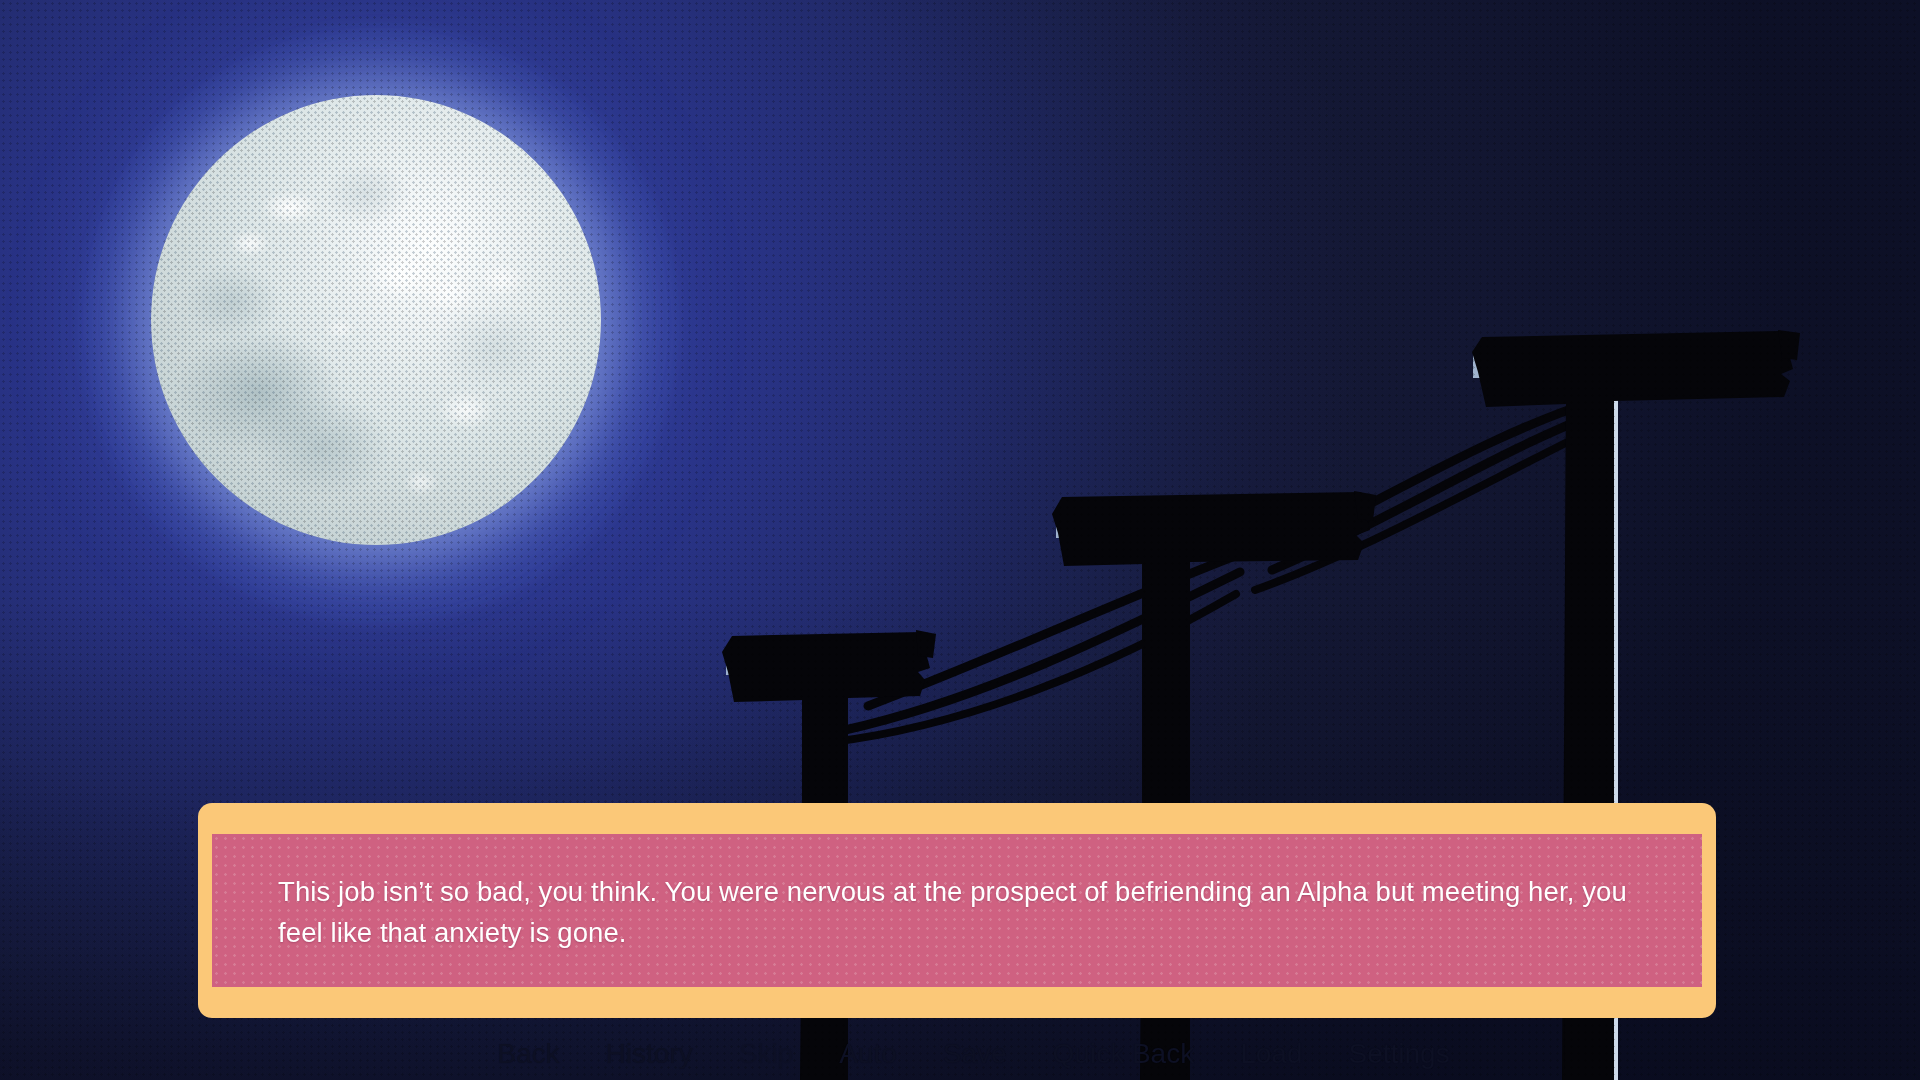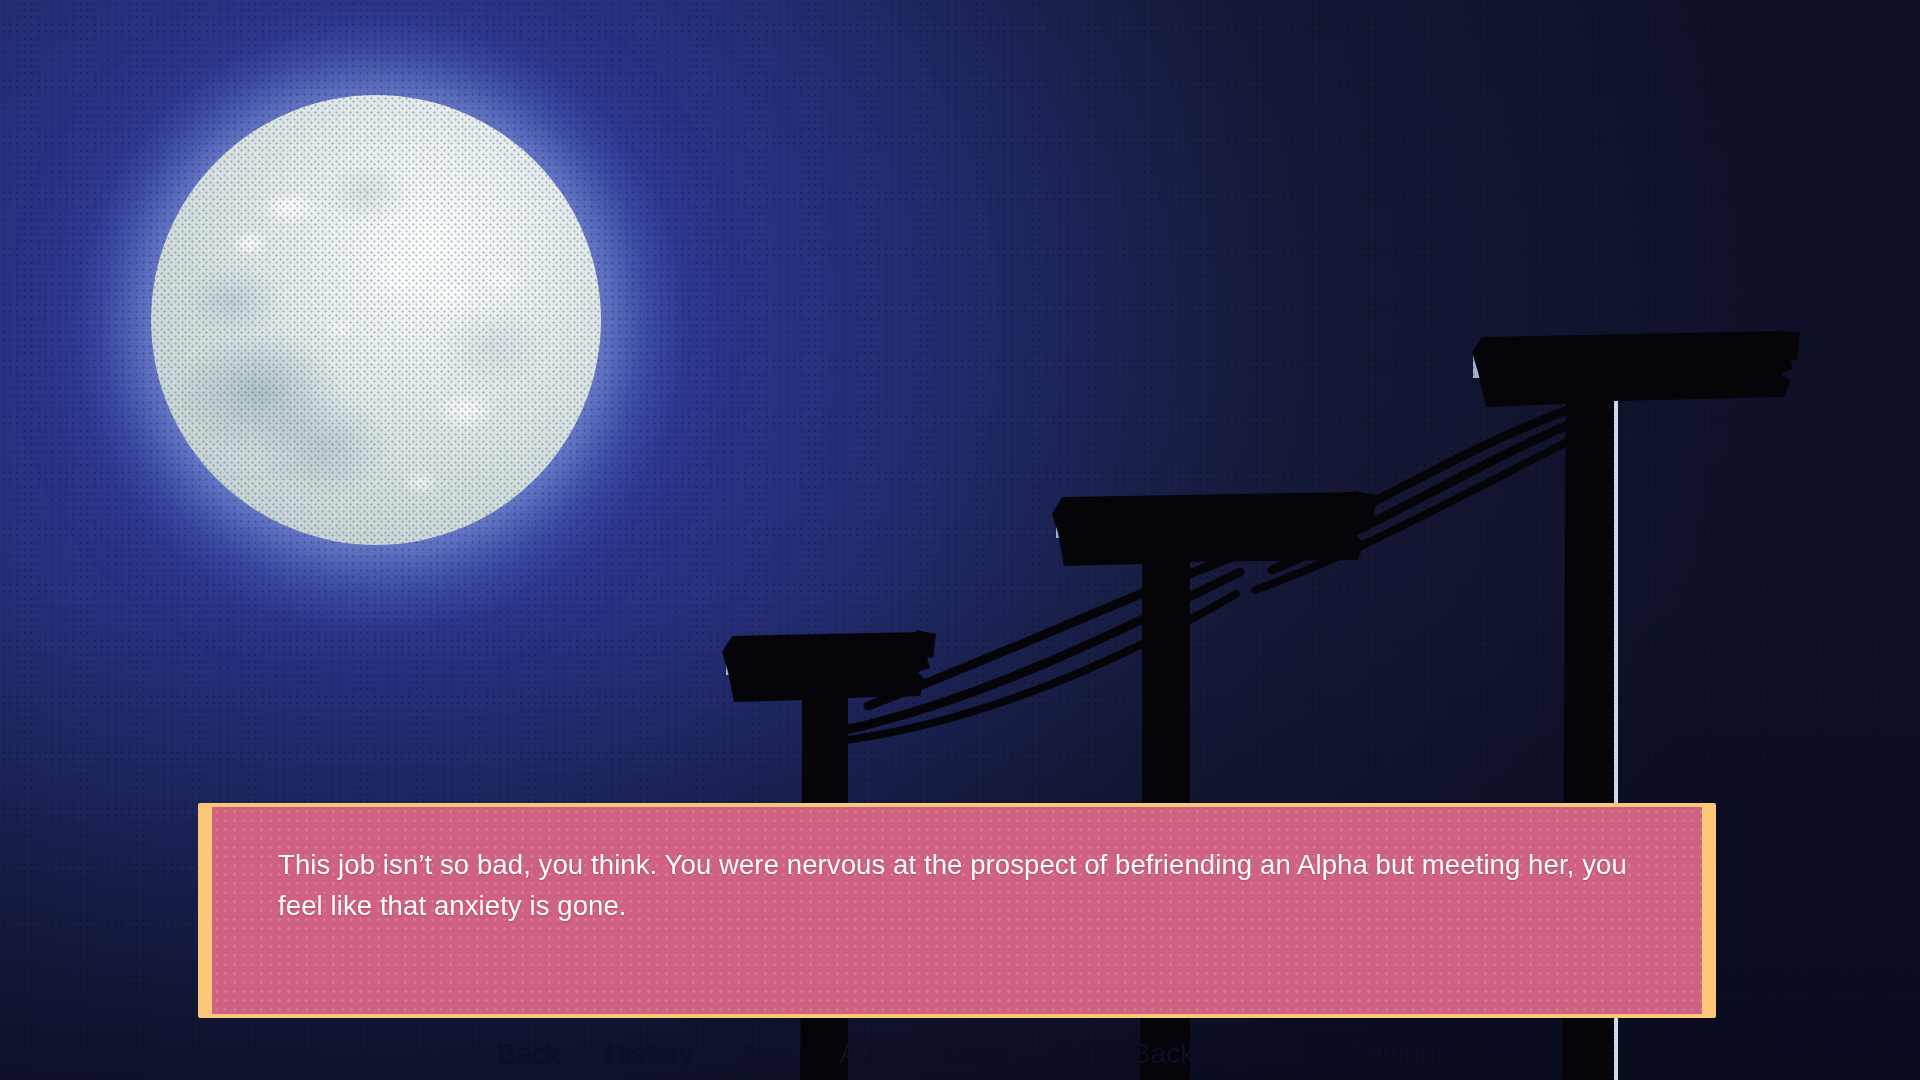--- a/index.html
+++ b/index.html
@@ -93,24 +93,24 @@
   }
 
   
   .poles{position:absolute;inset:0;}
   .poles svg{position:absolute;left:0;top:0;}
 
   
   .textbox{
     position:absolute;
     left:198px;top:803px;width:1518px;height:215px;
-    border-radius:2px;
+    border-radius:14px;
     background:#fbc878;
     box-sizing:border-box;
-    padding:4px 14px;
+    padding:31px 14px;
   }
   .textbox-inner{
     position:relative;
     width:100%;height:100%;
     background:rgba(196,74,130,.82);
     overflow:hidden;
   }
   .tb-dots{
     position:absolute;inset:0;
     background-image:radial-gradient(rgba(255,255,255,.17) 1.1px, rgba(255,255,255,0) 1.5px);

